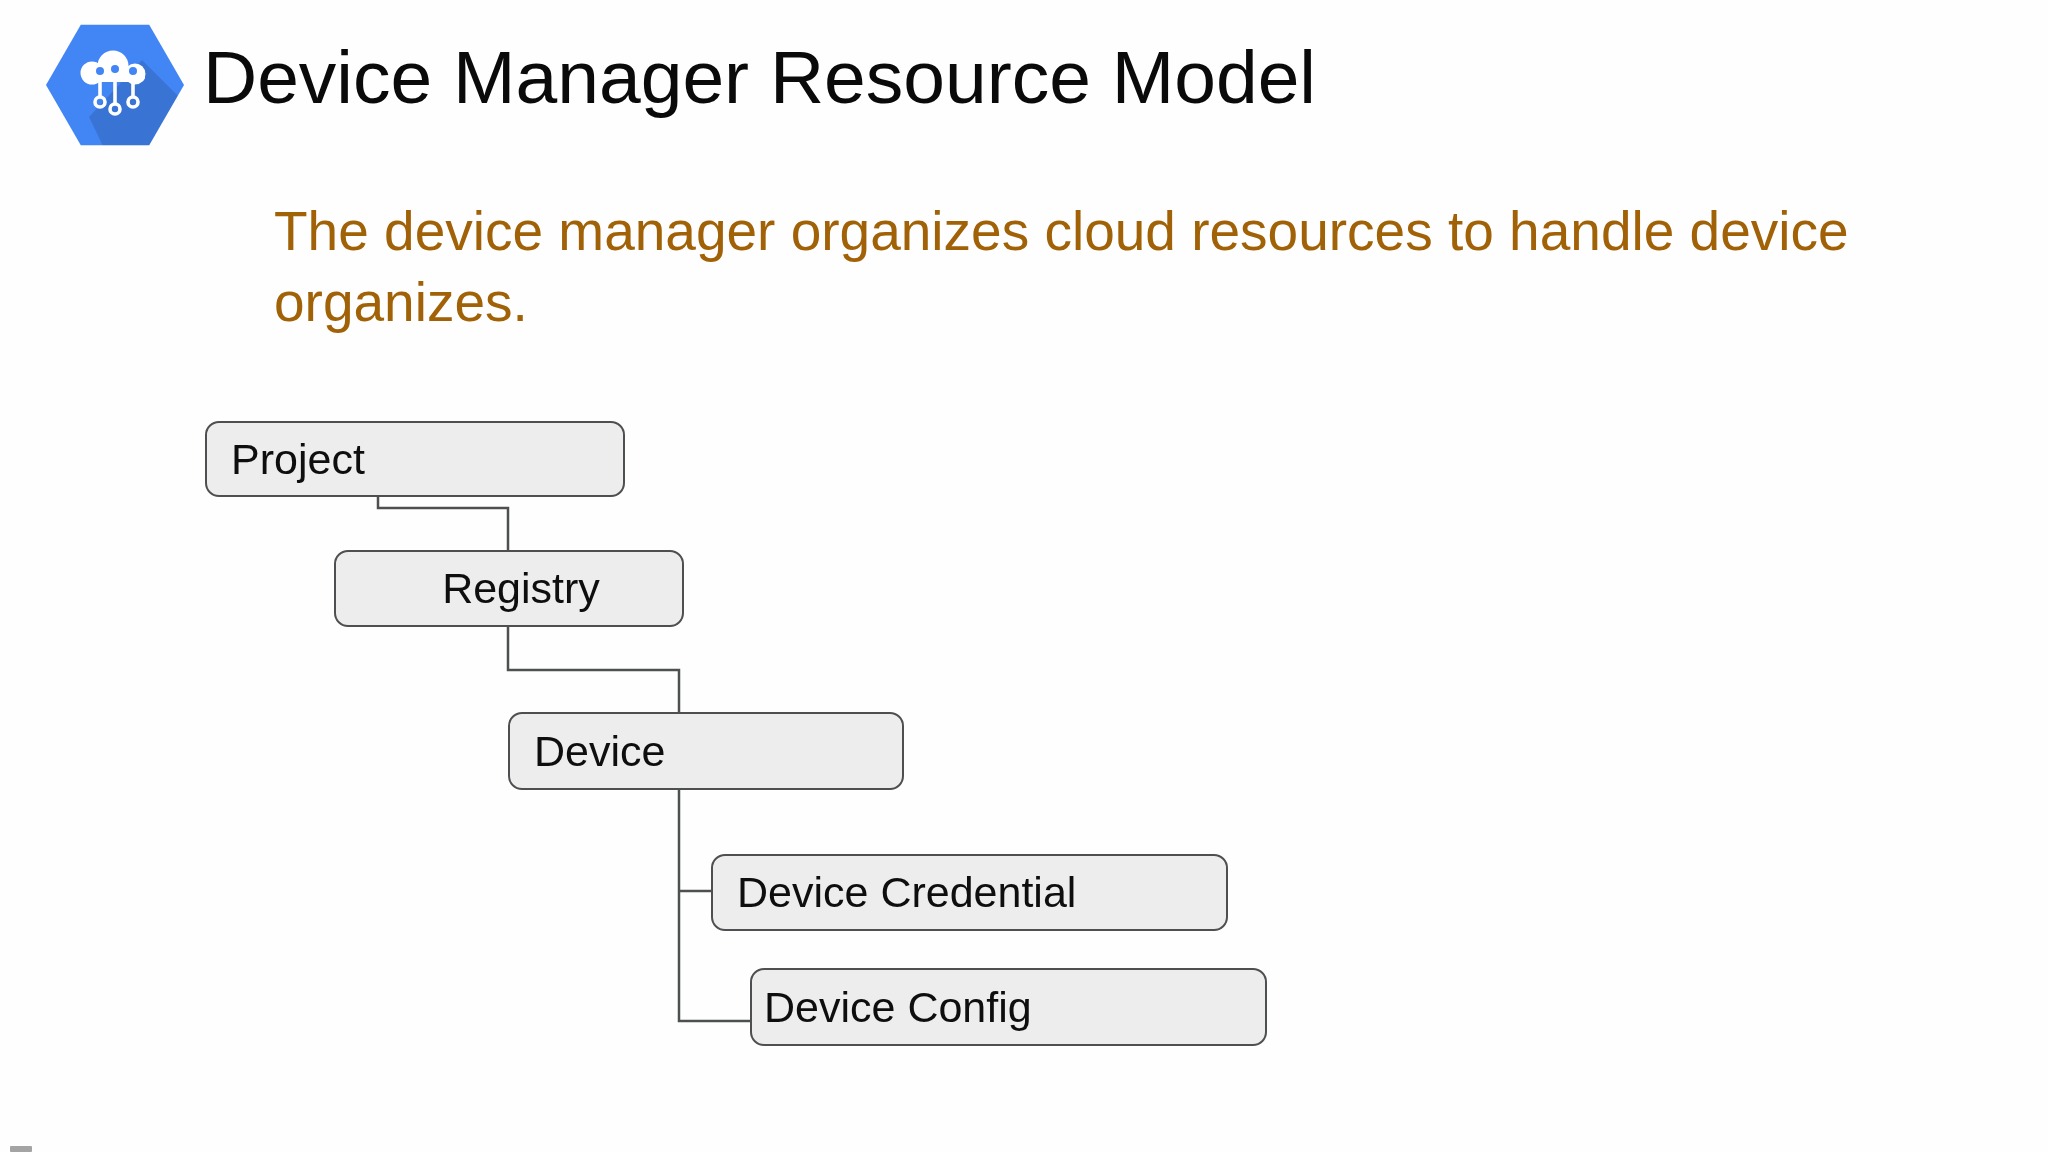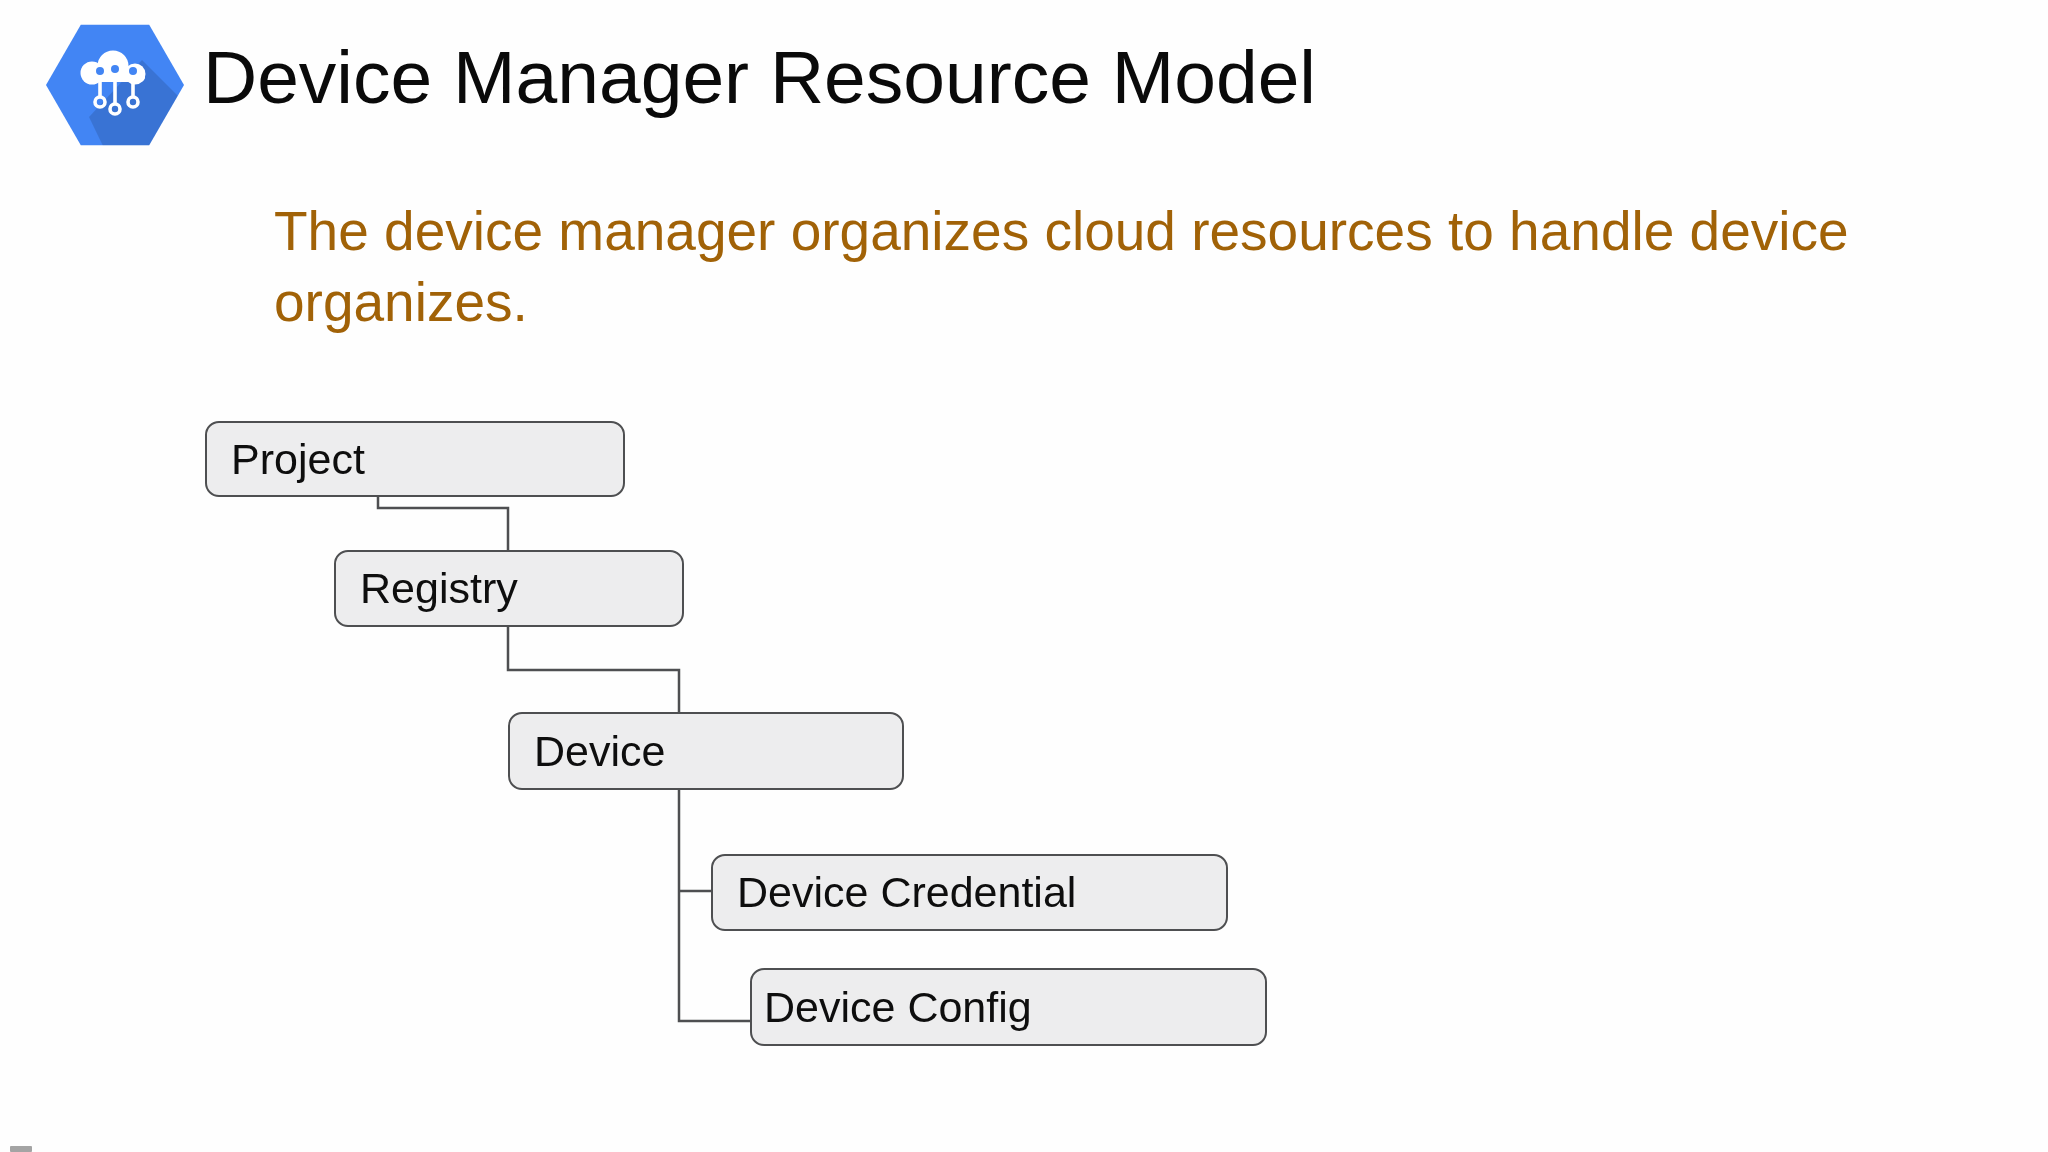--- a/index.html
+++ b/index.html
@@ -85,21 +85,21 @@
   <svg id="edge-layer" viewBox="0 0 2048 1152">
       <polyline points="378,464 378,508 508,508 508,550" fill="none" stroke="#4e4f51" stroke-width="2.5"></polyline>
       <polyline points="508,627 508,670 679,670 679,712" fill="none" stroke="#4e4f51" stroke-width="2.5"></polyline>
       <polyline points="679,790 679,1021 750,1021" fill="none" stroke="#4e4f51" stroke-width="2.5"></polyline>
       <polyline points="679,891 750,891" fill="none" stroke="#4e4f51" stroke-width="2.5"></polyline>
     </svg>
 
   <div class="node" style="left: 205px; top: 388px; width: 420px; height: 76px; margin-top: 33px;">
       <span>Project</span>
     </div>
-  <div class="node" style="left: 334px; top: 550px; width: 350px; height: 77px;">
+  <div class="node" style="left: 334px; top: 550px; width: 350px; height: 77px; justify-content: center;">
       <span>Registry</span>
     </div>
   <div class="node" style="left: 508px; top: 712px; width: 396px; height: 78px;">
       <span>Device</span>
     </div>
   <div class="node" style="left: 711px; top: 854px; width: 517px; height: 77px;">
       <span>Device Credential</span>
     </div>
   <div class="node" style="left: 750px; top: 968px; width: 517px; height: 78px; padding-left: 12px;">
       <span>Device Config</span>

